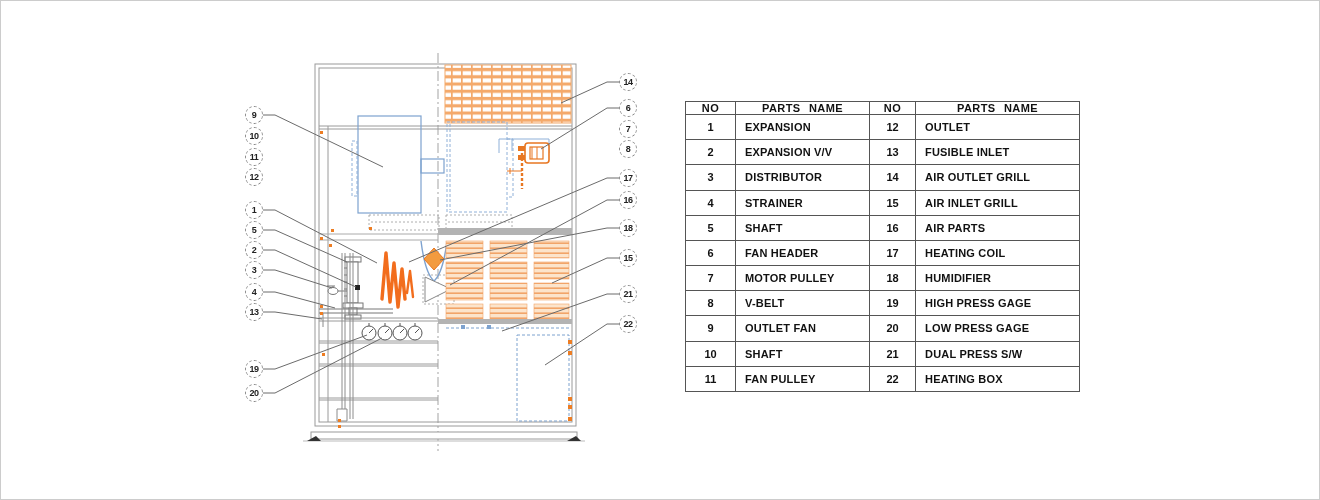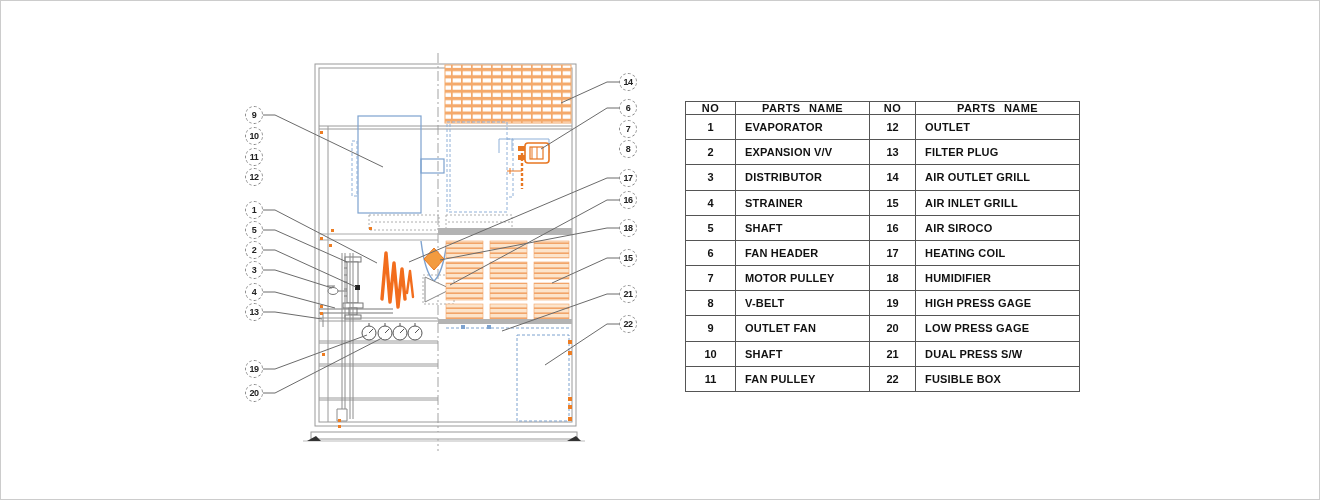--- a/index.html
+++ b/index.html
@@ -276,47 +276,47 @@
         <tr>
           <th>NO</th>
           <th>PARTS NAME</th>
           <th>NO</th>
           <th>PARTS NAME</th>
         </tr>
       </thead>
     <tbody id="pt-body">
         <tr>
           <td class="no">1</td>
-          <td class="name">EVAPORATOR</td>
+          <td class="name">EXPANSION</td>
           <td class="no">12</td>
           <td class="name">OUTLET</td>
         </tr>
         <tr>
           <td class="no">2</td>
           <td class="name">EXPANSION V/V</td>
           <td class="no">13</td>
-          <td class="name">FILTER PLUG</td>
+          <td class="name">FUSIBLE INLET</td>
         </tr>
         <tr>
           <td class="no">3</td>
           <td class="name">DISTRIBUTOR</td>
           <td class="no">14</td>
           <td class="name">AIR OUTLET GRILL</td>
         </tr>
         <tr>
           <td class="no">4</td>
           <td class="name">STRAINER</td>
           <td class="no">15</td>
           <td class="name">AIR INLET GRILL</td>
         </tr>
         <tr>
           <td class="no">5</td>
           <td class="name">SHAFT</td>
           <td class="no">16</td>
-          <td class="name">AIR SIROCO</td>
+          <td class="name">AIR PARTS</td>
         </tr>
         <tr>
           <td class="no">6</td>
           <td class="name">FAN HEADER</td>
           <td class="no">17</td>
           <td class="name">HEATING COIL</td>
         </tr>
         <tr>
           <td class="no">7</td>
           <td class="name">MOTOR PULLEY</td>
@@ -338,17 +338,17 @@
         <tr>
           <td class="no">10</td>
           <td class="name">SHAFT</td>
           <td class="no">21</td>
           <td class="name">DUAL PRESS S/W</td>
         </tr>
         <tr>
           <td class="no">11</td>
           <td class="name">FAN PULLEY</td>
           <td class="no">22</td>
-          <td class="name">FUSIBLE BOX</td>
+          <td class="name">HEATING BOX</td>
         </tr>
       </tbody>
   </table>
 </div>
 
 </body></html>

